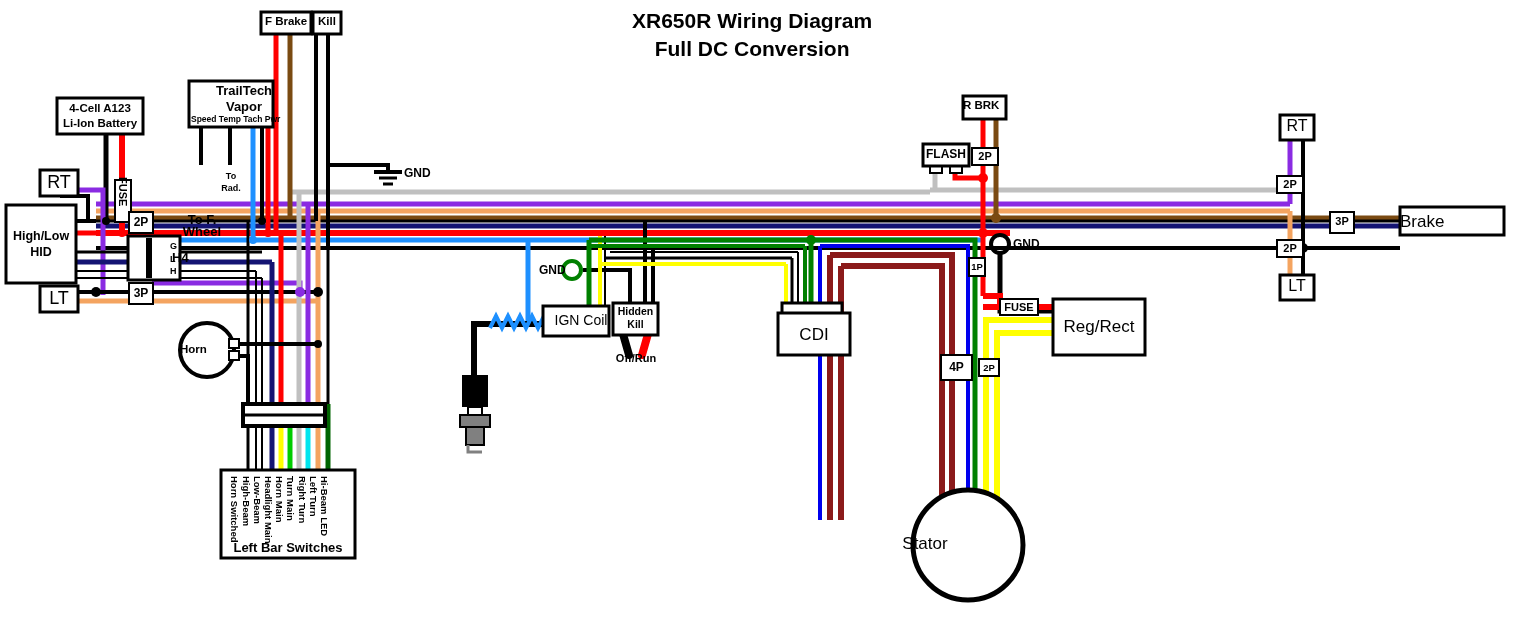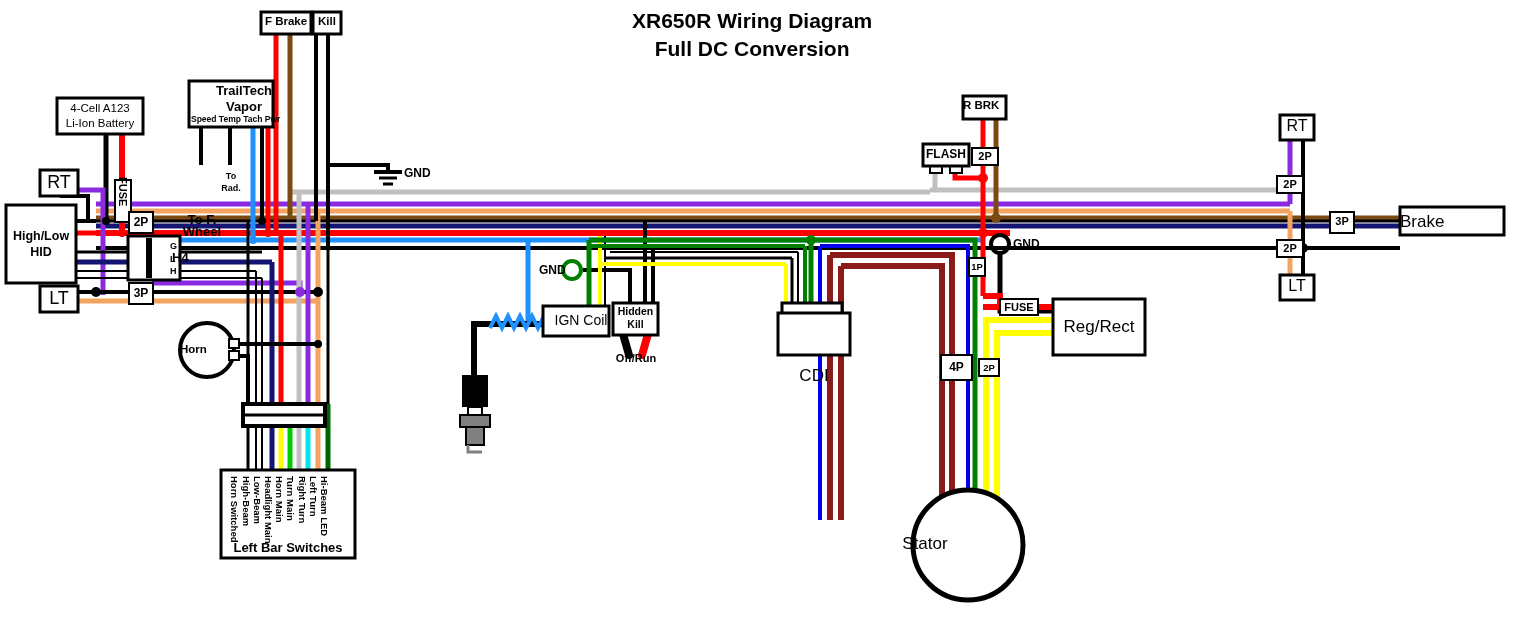--- a/index.html
+++ b/index.html
@@ -218,21 +218,21 @@
       <rect x="1277" y="240" width="26" height="17" fill="#ffffff" stroke="#000000" stroke-width="2"></rect>
       <rect x="1330" y="212" width="24" height="21" fill="#ffffff" stroke="#000000" stroke-width="2"></rect>
     </g>
   </svg>
 
   <div class="lbl" style="left:632px;top:7px;font-size:21px;font-weight:bold;line-height:28px;text-align:center;">
     <div>XR650R Wiring Diagram</div>
     <div>Full DC Conversion</div>
   </div>
 
-  <div class="lbl" style="left:59px;top:101px;width:82px;text-align:center;font-size:11.5px;font-weight:normal;line-height:15px;">
+  <div class="lbl" style="left:59px;top:101px;width:82px;text-align:center;font-size:11.5px;font-weight:bold;line-height:15px;">
     <div>4-Cell A123</div>
     <div>Li-Ion Battery</div>
   </div>
 
   <div class="lbl" style="left:204px;top:83px;width:80px;text-align:center;font-size:13px;font-weight:bold;line-height:16px;">
     <div>TrailTech</div>
     <div>Vapor</div>
   </div>
   <div class="lbl" style="left:191px;top:114px;width:80px;text-align:center;font-size:8.5px;font-weight:bold;">Speed Temp Tach Pwr</div>
 
@@ -264,21 +264,21 @@
   <div class="lbl" style="left:180px;top:343px;width:54px;font-size:11.5px;font-weight:bold;">Horn</div>
 
   <div class="lbl" style="left:543px;top:312px;width:76px;text-align:center;font-size:14px;">IGN Coil</div>
 
   <div class="lbl" style="left:613px;top:305px;width:45px;text-align:center;font-size:10.5px;font-weight:bold;line-height:13px;">
     <div>Hidden</div>
     <div>Kill</div>
   </div>
   <div class="lbl" style="left:608px;top:352px;width:56px;text-align:center;font-size:11px;font-weight:bold;">Off/Run</div>
 
-  <div class="lbl" style="left:778px;top:325px;width:72px;text-align:center;font-size:17px;margin-top:41px;">CDI</div>
+  <div class="lbl" style="left:778px;top:325px;width:72px;text-align:center;font-size:17px;">CDI</div>
 
   <div class="lbl" style="left:885px;top:534px;width:80px;text-align:center;font-size:17px;">Stator</div>
 
   <div class="lbl" style="left:1053px;top:317px;width:92px;text-align:center;font-size:17px;">Reg/Rect</div>
 
   <div class="lbl" style="left:963px;top:99px;width:19px;text-align:center;font-size:11.5px;font-weight:bold;">R BRK</div>
   <div class="lbl" style="left:923px;top:147px;width:46px;text-align:center;font-size:12px;font-weight:bold;">FLASH</div>
 
   <div class="lbl" style="left:1400px;top:212px;width:104px;font-size:17px;">Brake</div>
   <div class="lbl" style="left:1280px;top:117px;width:34px;text-align:center;font-size:16px;">RT</div>

